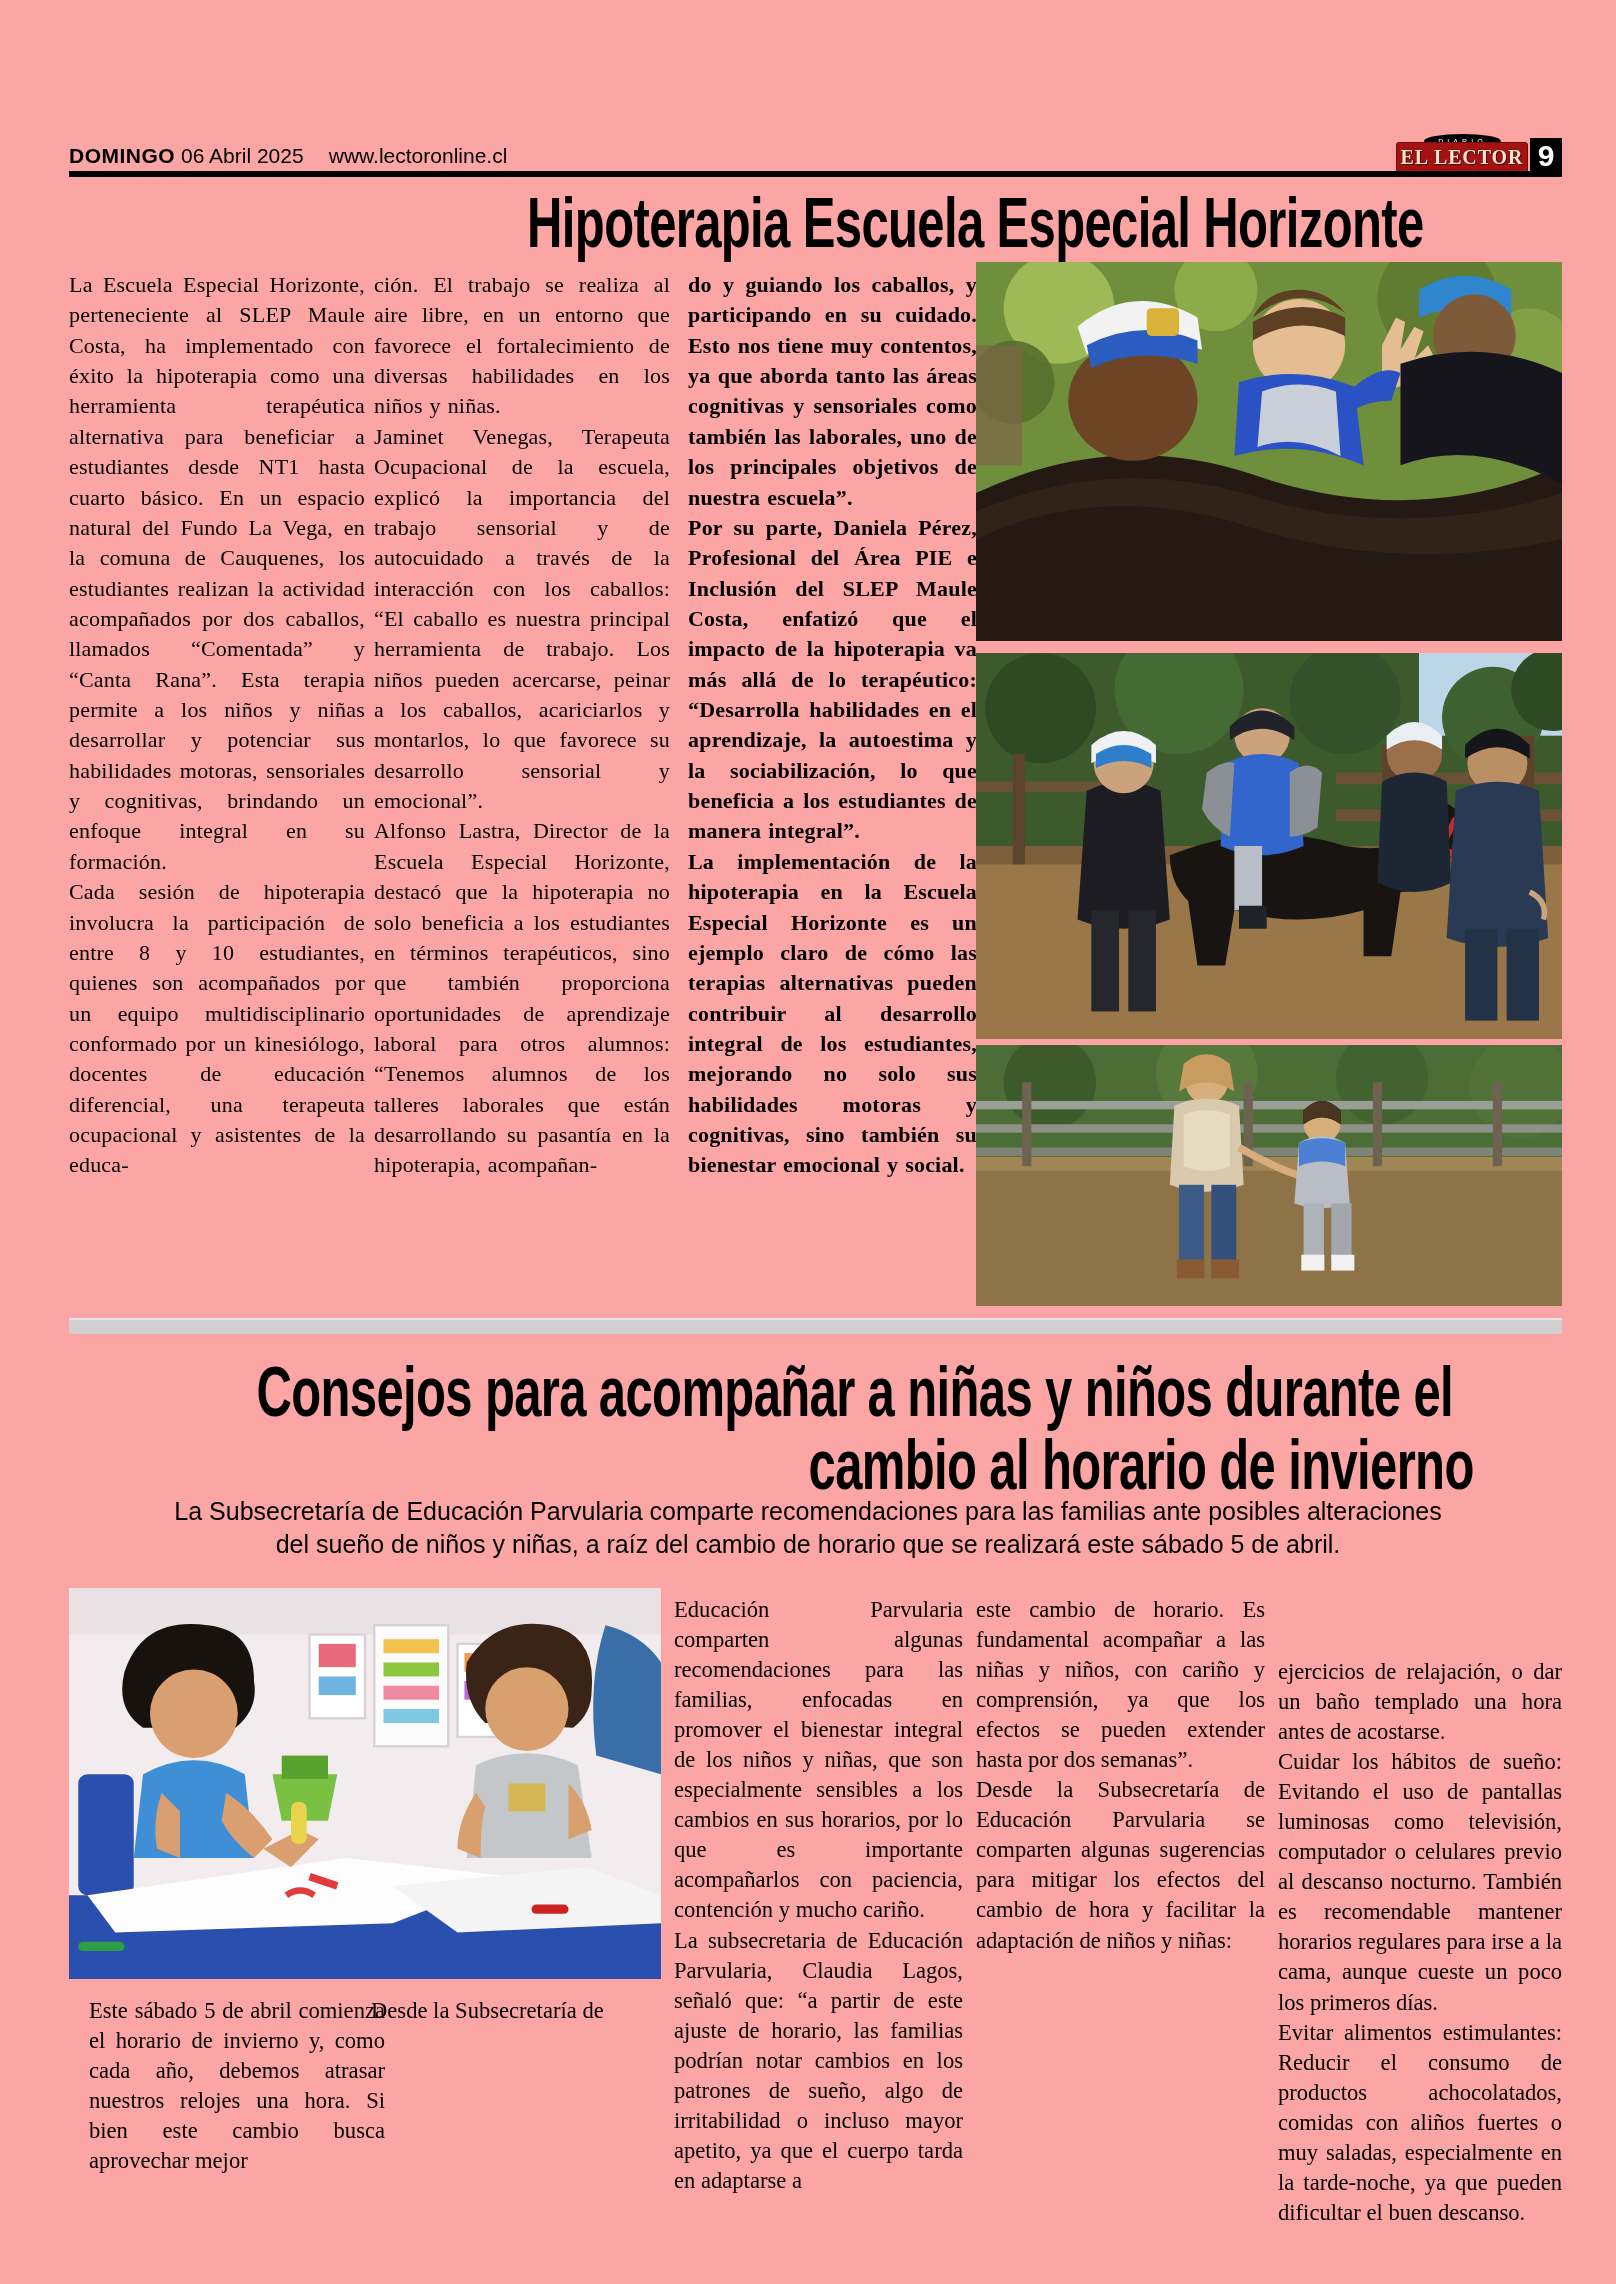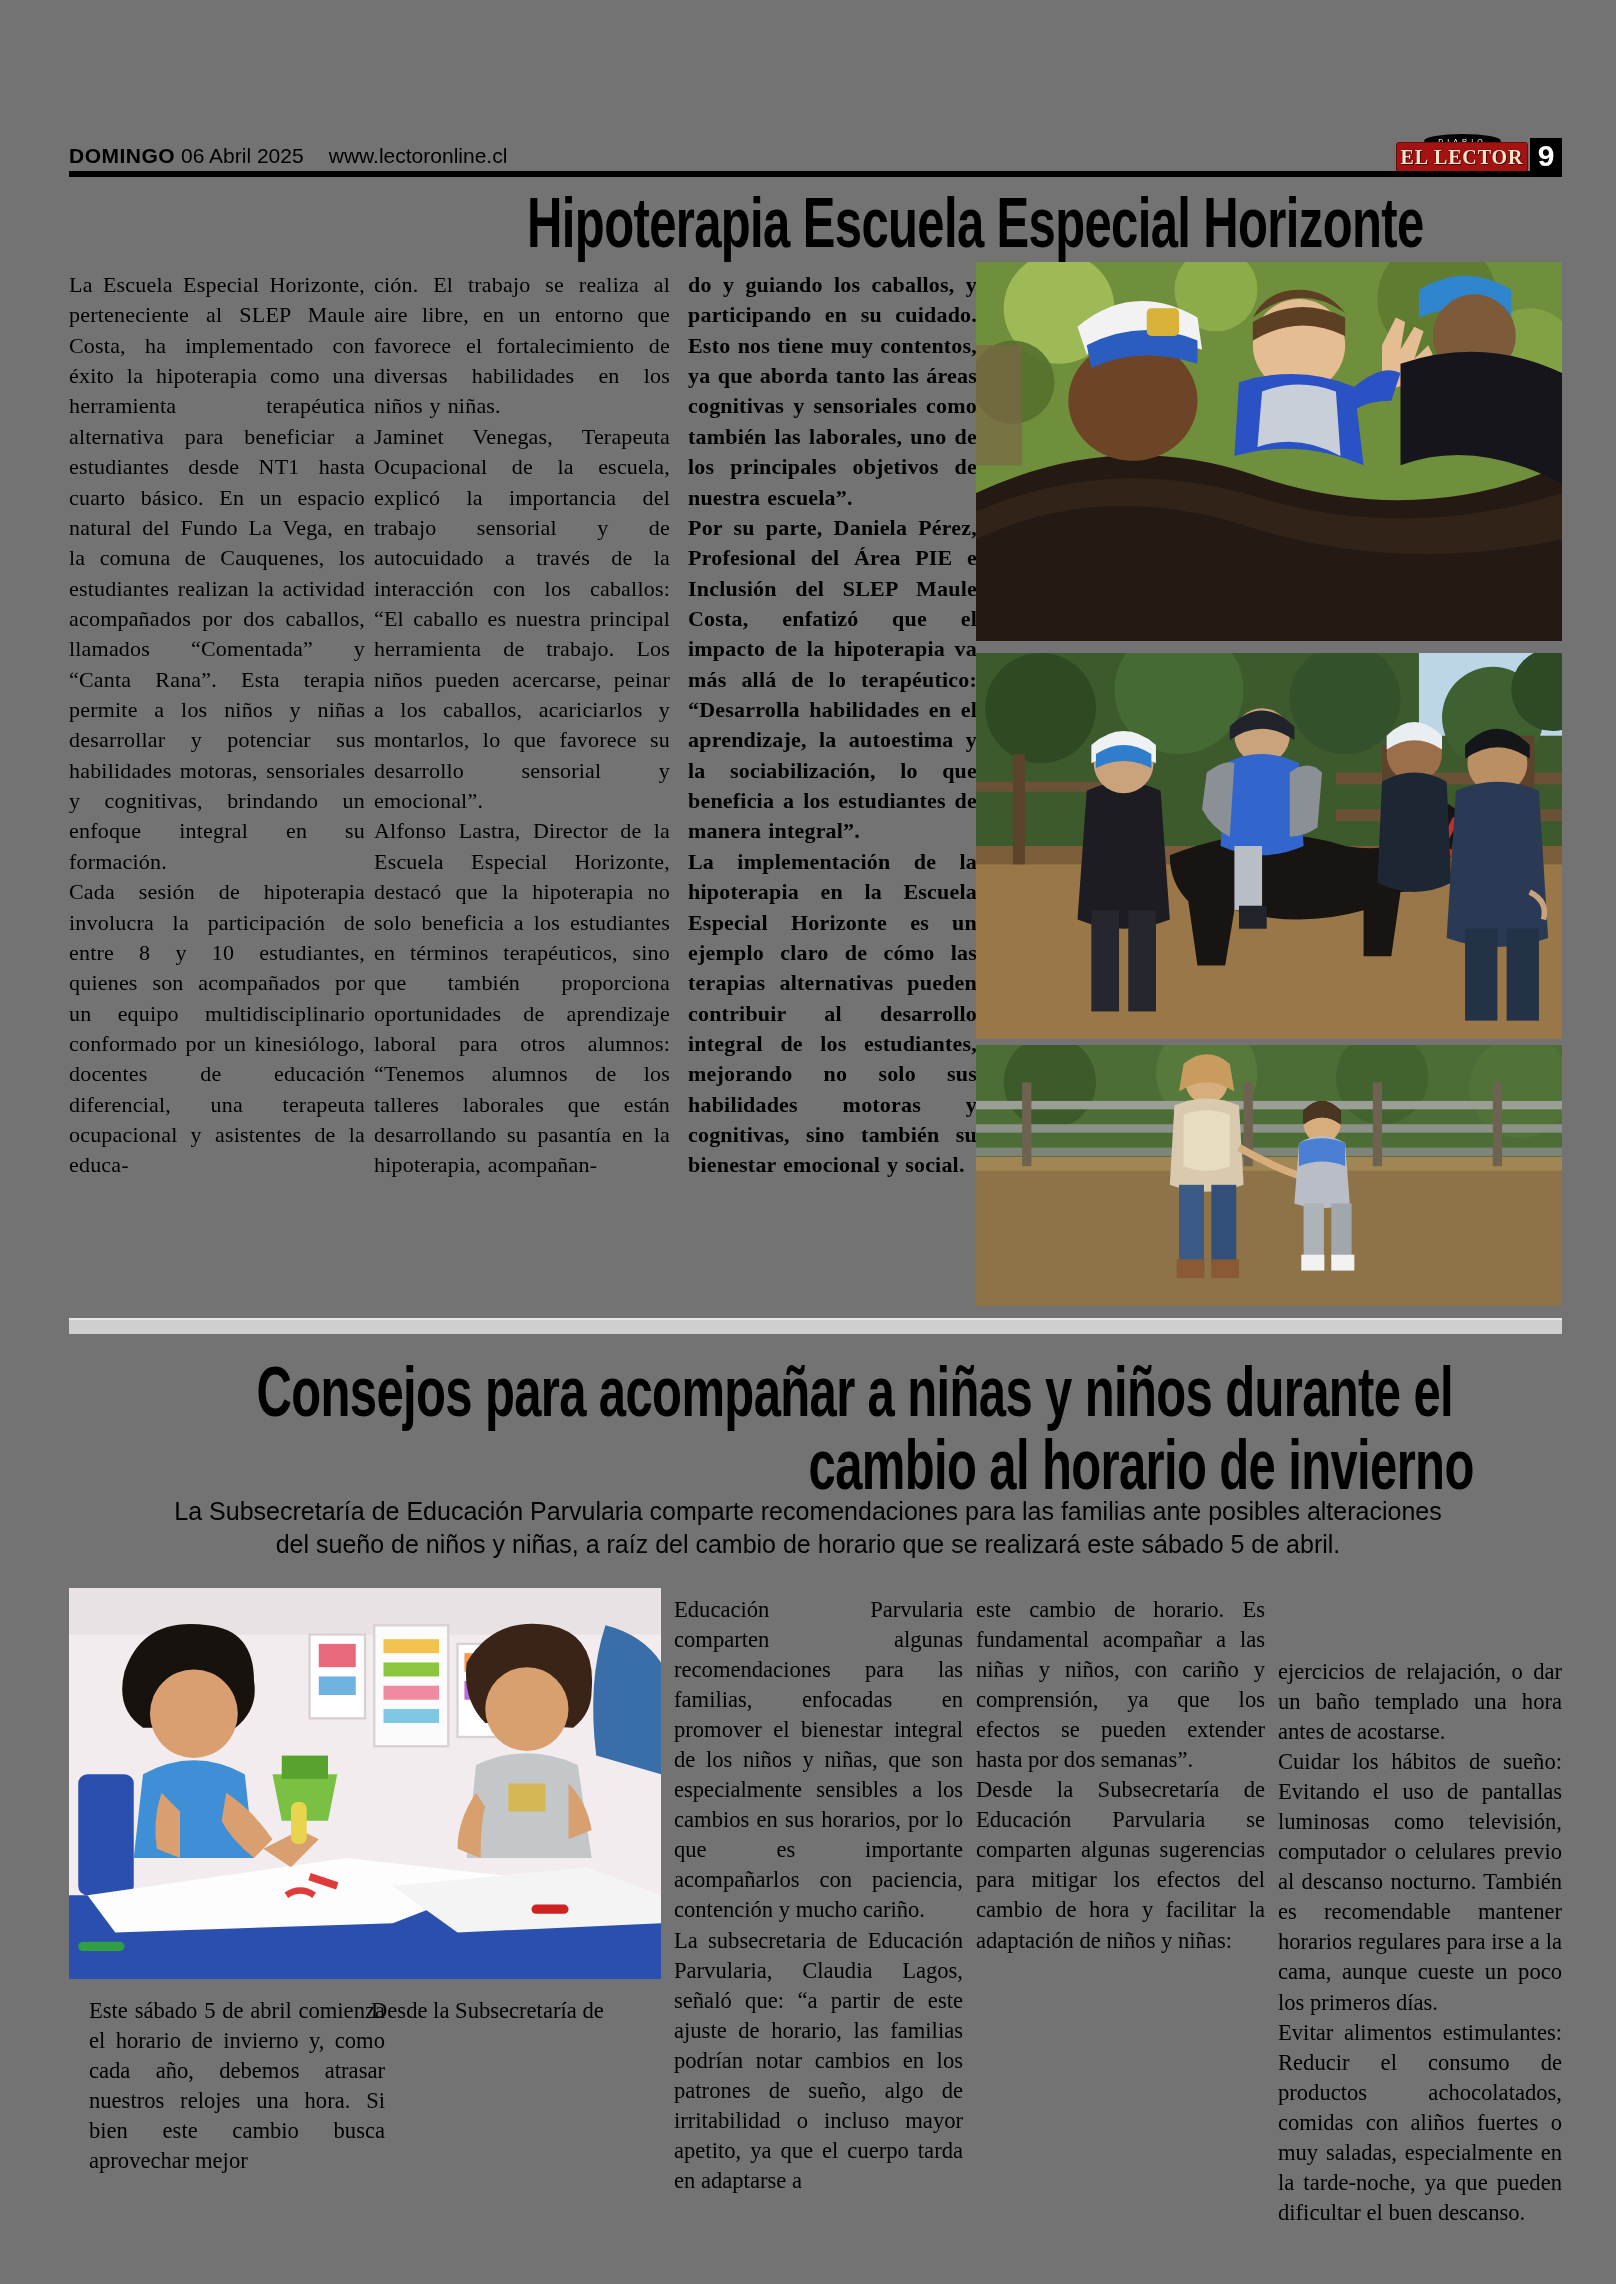--- a/index.html
+++ b/index.html
@@ -1,16 +1,16 @@
 <!DOCTYPE html>
 <html style="font-size:7.4px"><head>
 <meta charset="utf-8">
 <style>
   html,body{margin:0;padding:0;background:#ffffff;}
-  .page{position:relative;width:1616px;height:2284px;background:#737373;overflow:hidden;
+  .page{position:relative;width:1616px;height:2284px;background:#fca5a5;overflow:hidden;
         font-family:"Liberation Serif",serif;color:#000;}
   
   .masthead{position:absolute;left:69px;top:144px;width:1244px;
             font-family:"Liberation Sans",sans-serif;font-size:21px;color:#000;}
   .masthead b{font-weight:bold;letter-spacing:0.5px;}
   .masthead .url{margin-left:19.3px;}
   .header-rule{position:absolute;left:69px;top:171px;width:1493px;height:5.5px;background:#000;}
   .logo{position:absolute;left:1396px;top:135px;width:166px;height:39px;}
   .logo .redbox{position:absolute;left:0;top:7.4px;width:130px;height:28.6px;background:#a51212;
                 border:1.8px solid #6e0b0b;border-radius:2.8px;display:flex;align-items:center;justify-content:center;}

